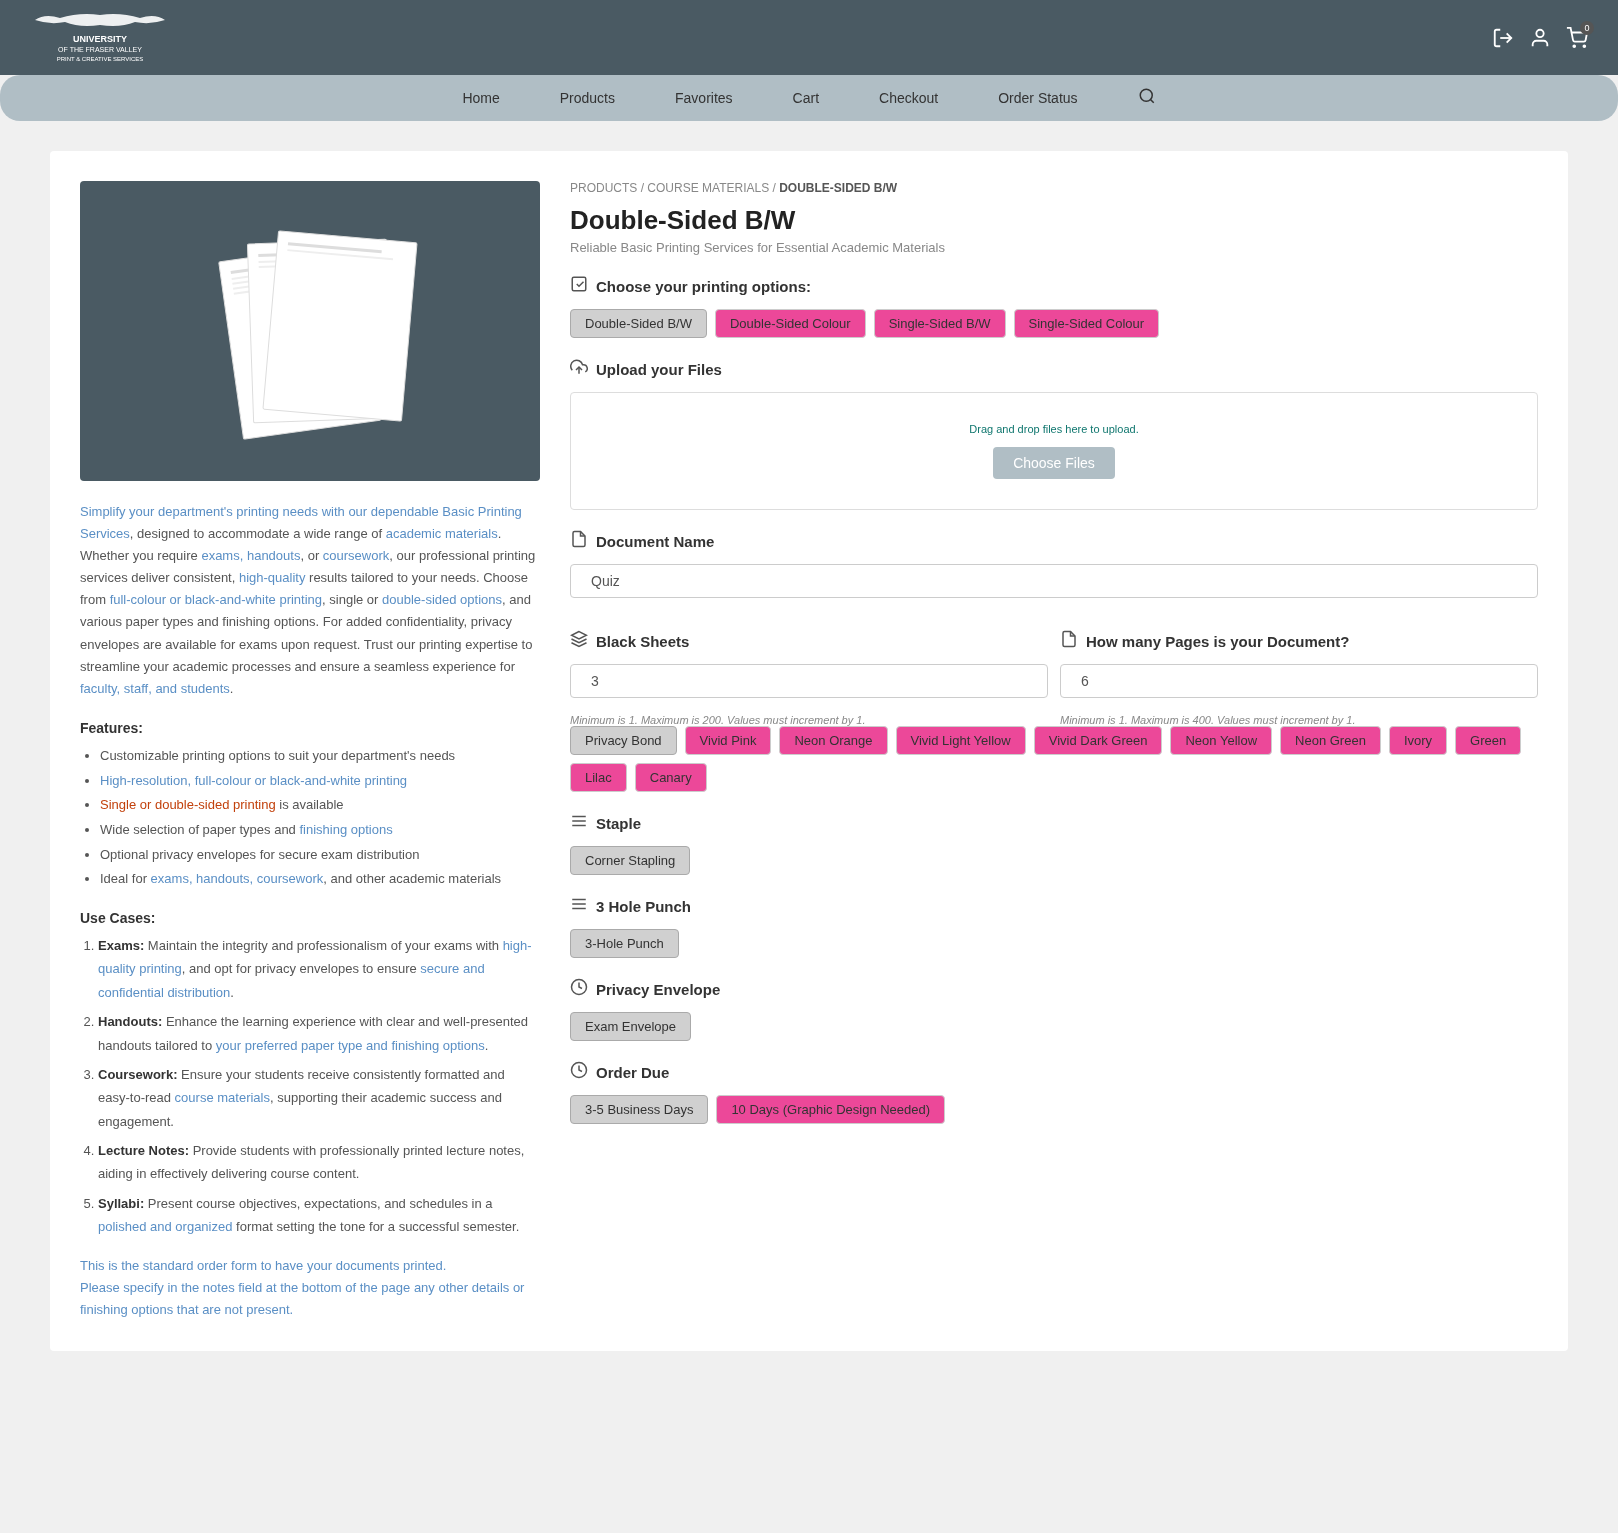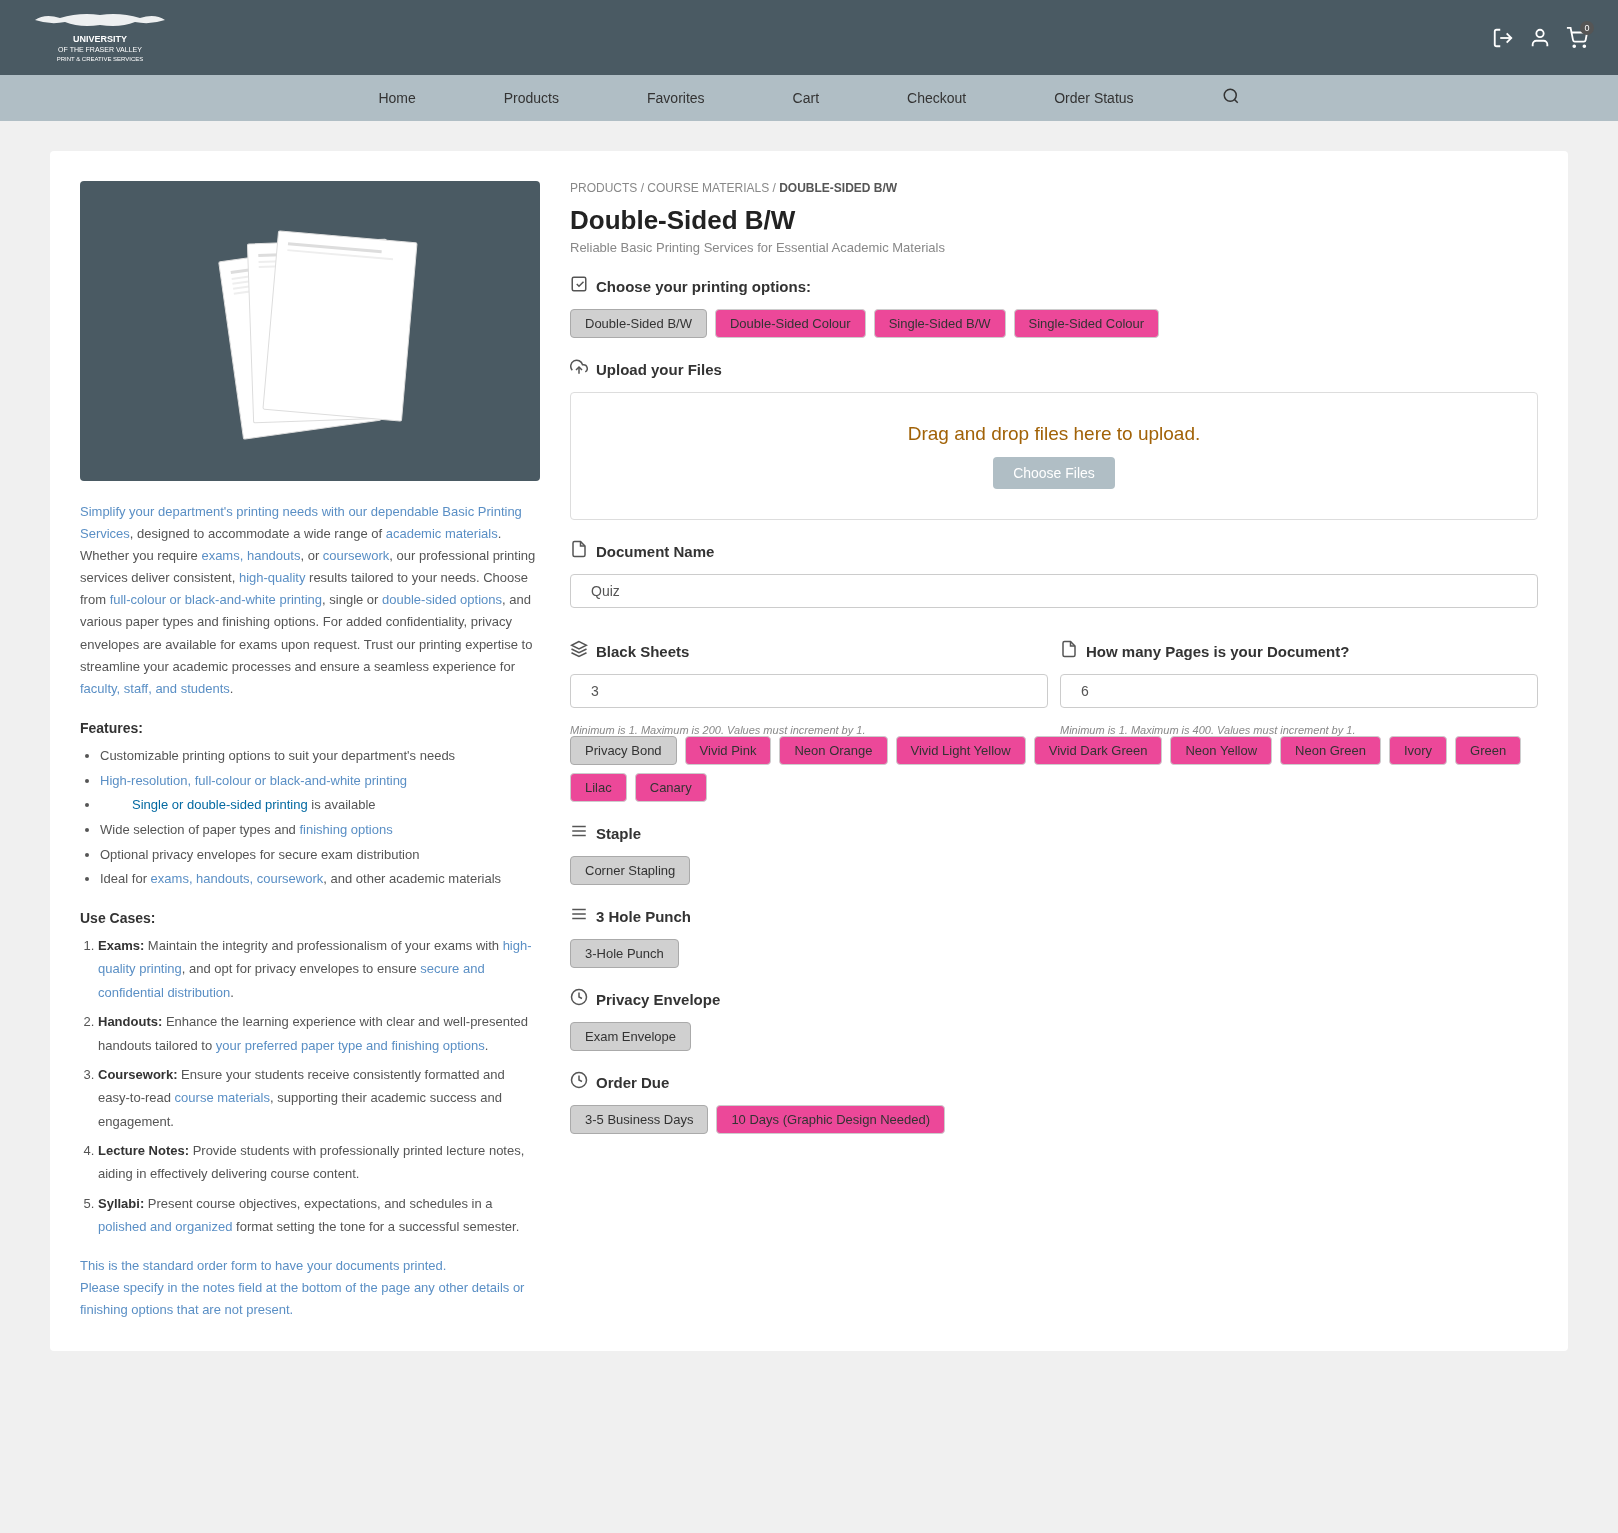--- a/index.html
+++ b/index.html
@@ -18,22 +18,23 @@
     .header-icon { color: white; font-size: 18px; cursor: pointer; display: flex; align-items: center; justify-content: center; }
     .cart-wrap { position: relative; }
     .cart-badge { position: absolute; top: -6px; right: -6px; background: #555; color: white; font-size: 9px; border-radius: 50%; width: 14px; height: 14px; display: flex; align-items: center; justify-content: center; }
 
     
     .nav-bar {
       background: #b0bec5;
       display: flex;
       align-items: center;
       justify-content: center;
-      gap: 88px;
+      gap: 60px;
       padding: 12px 0;
+      border-radius: 20px;
     }
     .nav-item { color: #333; text-decoration: none; font-size: 14px; cursor: pointer; }
     .nav-search { color: #333; font-size: 16px; cursor: pointer; }
 
     
     .main-wrap { padding: 30px 50px; }
     .content-card {
       background: white;
       border-radius: 4px;
       padding: 30px;
@@ -121,21 +122,21 @@
     }
 
     
     .upload-area {
       border: 1px solid #ddd;
       border-radius: 4px;
       padding: 30px;
       text-align: center;
       margin-bottom: 12px;
     }
-    .upload-area p { font-size: 19px; color: #a16207; margin-bottom: 12px; }
+    .upload-area p { font-size: 11px; color: #0f766e; margin-bottom: 12px; }
     .choose-files-btn {
       background: #b0bec5;
       color: white;
       border: none;
       padding: 8px 20px;
       border-radius: 4px;
       cursor: pointer;
       font-size: 14px;
     }
 
@@ -242,21 +243,21 @@
 
       <p class="description-text">
         <span style="color:#5a8fc5;">Simplify your department's printing needs with our dependable <span style="color:#5a8fc5;">Basic Printing Services</span></span>, designed to accommodate a wide range of <span style="color:#5a8fc5;">academic materials</span>. Whether you require <span style="color:#5a8fc5;">exams, handouts</span>, or <span style="color:#5a8fc5;">coursework</span>, our professional printing services deliver consistent, <span style="color:#5a8fc5;">high-quality</span> results tailored to your needs. Choose from <span style="color:#5a8fc5;">full-colour or black-and-white printing</span>, single or <span style="color:#5a8fc5;">double-sided options</span>, and various paper types and finishing options. For added confidentiality, privacy envelopes are available for exams upon request. Trust our printing expertise to streamline your academic processes and ensure a seamless experience for <span style="color:#5a8fc5;">faculty, staff, and students</span>.
       </p>
 
       <div class="features-section">
         <div class="features-title">Features:</div>
         <ul class="features-list">
           <li>Customizable printing options to suit your department's needs</li>
           <li><span style="color:#5a8fc5;">High-resolution, full-colour or black-and-white printing</span></li>
-          <li><span style="color:#0369a1;margin-left:32px;">Single or double-sided printing</span> is available</li>
+          <li><span style="color:#c2410c;">Single or double-sided printing</span> is available</li>
           <li>Wide selection of paper types and <span style="color:#5a8fc5;">finishing options</span></li>
           <li>Optional privacy envelopes for secure exam distribution</li>
           <li>Ideal for <span style="color:#5a8fc5;">exams, handouts, coursework</span>, and other academic materials</li>
         </ul>
       </div>
 
       <div class="use-cases-section">
         <div class="use-cases-title">Use Cases:</div>
         <ol class="use-cases-list" style="list-style: decimal; padding-left: 18px;">
           <li><strong>Exams:</strong> Maintain the integrity and professionalism of your exams with <span style="color:#5a8fc5;">high-quality printing</span>, and opt for privacy envelopes to ensure <span style="color:#5a8fc5;">secure and confidential distribution</span>.</li>

